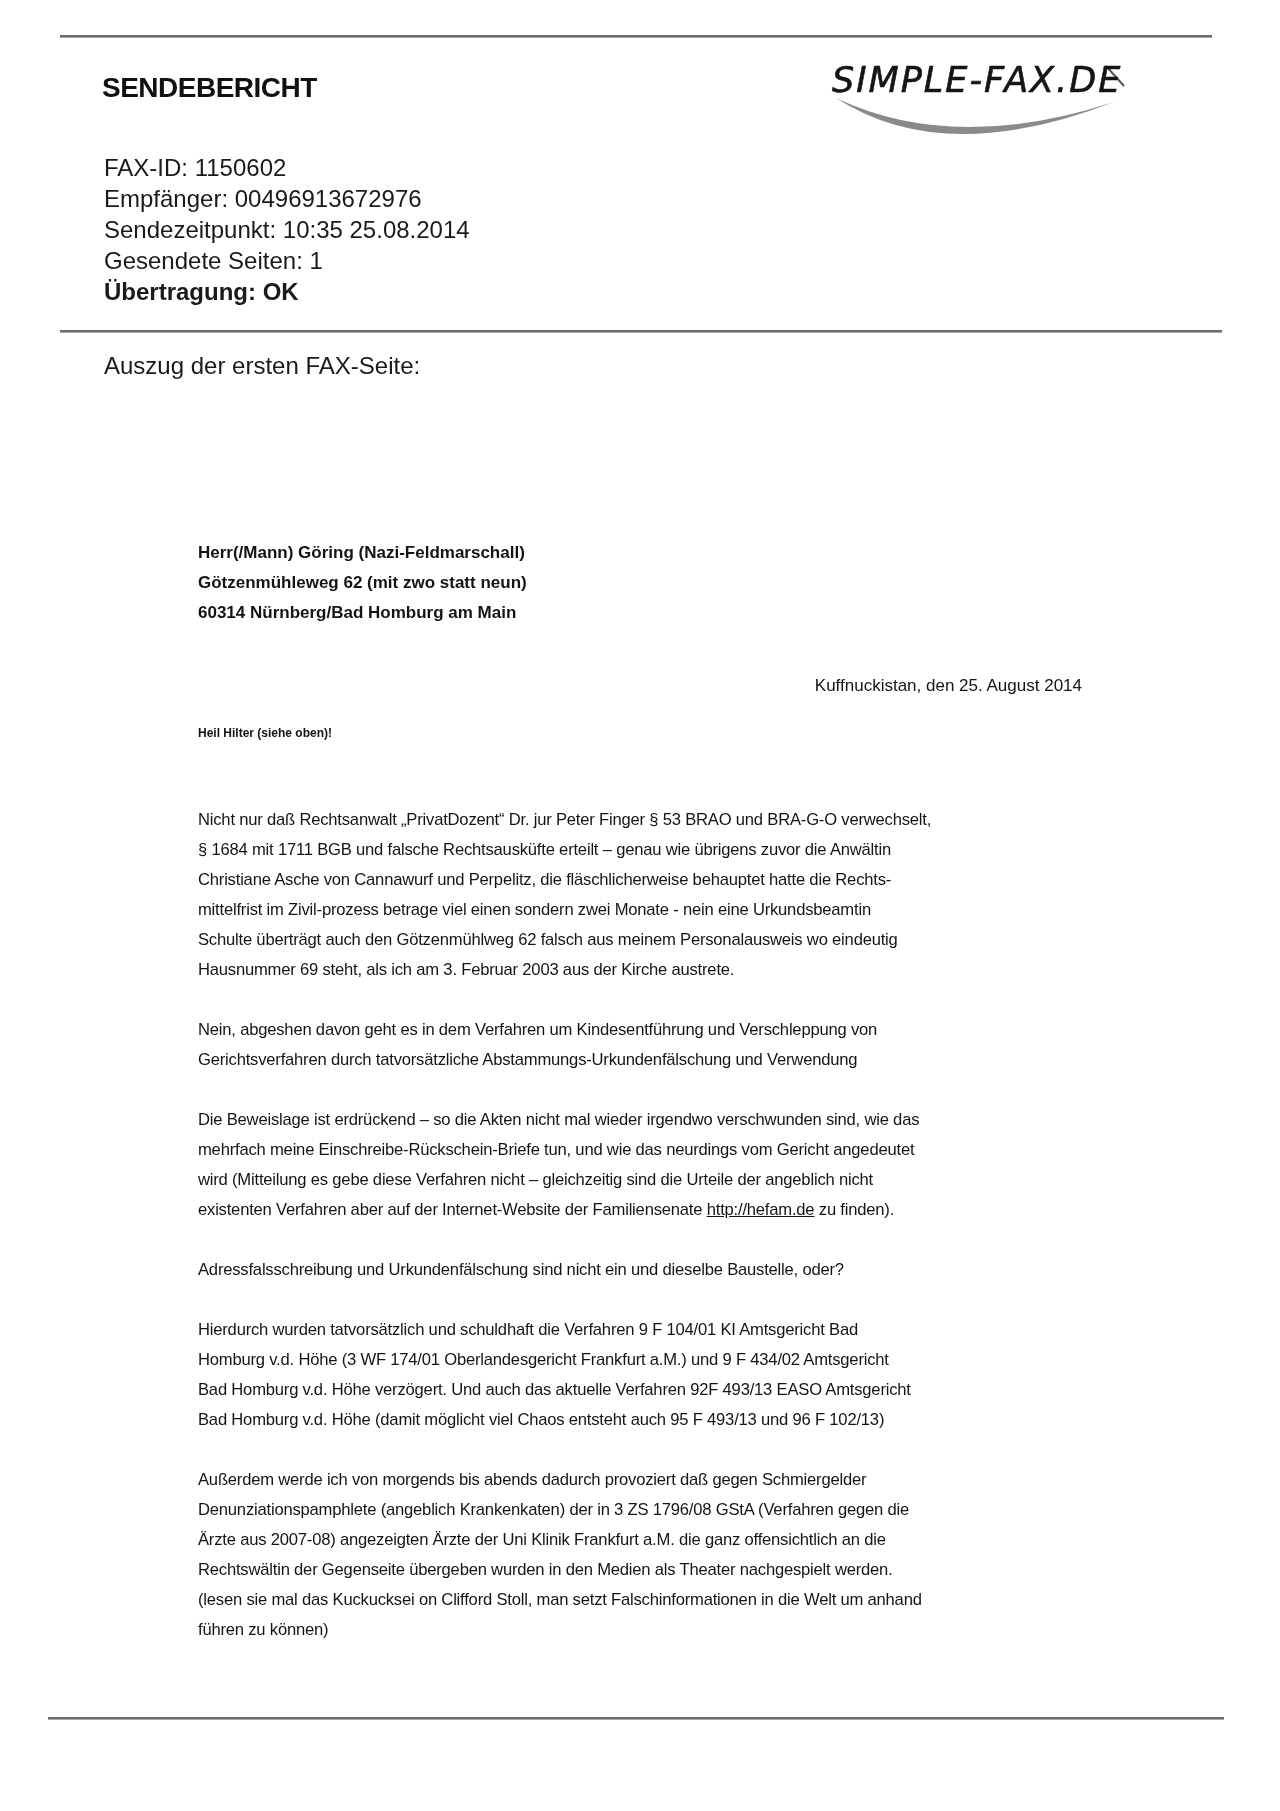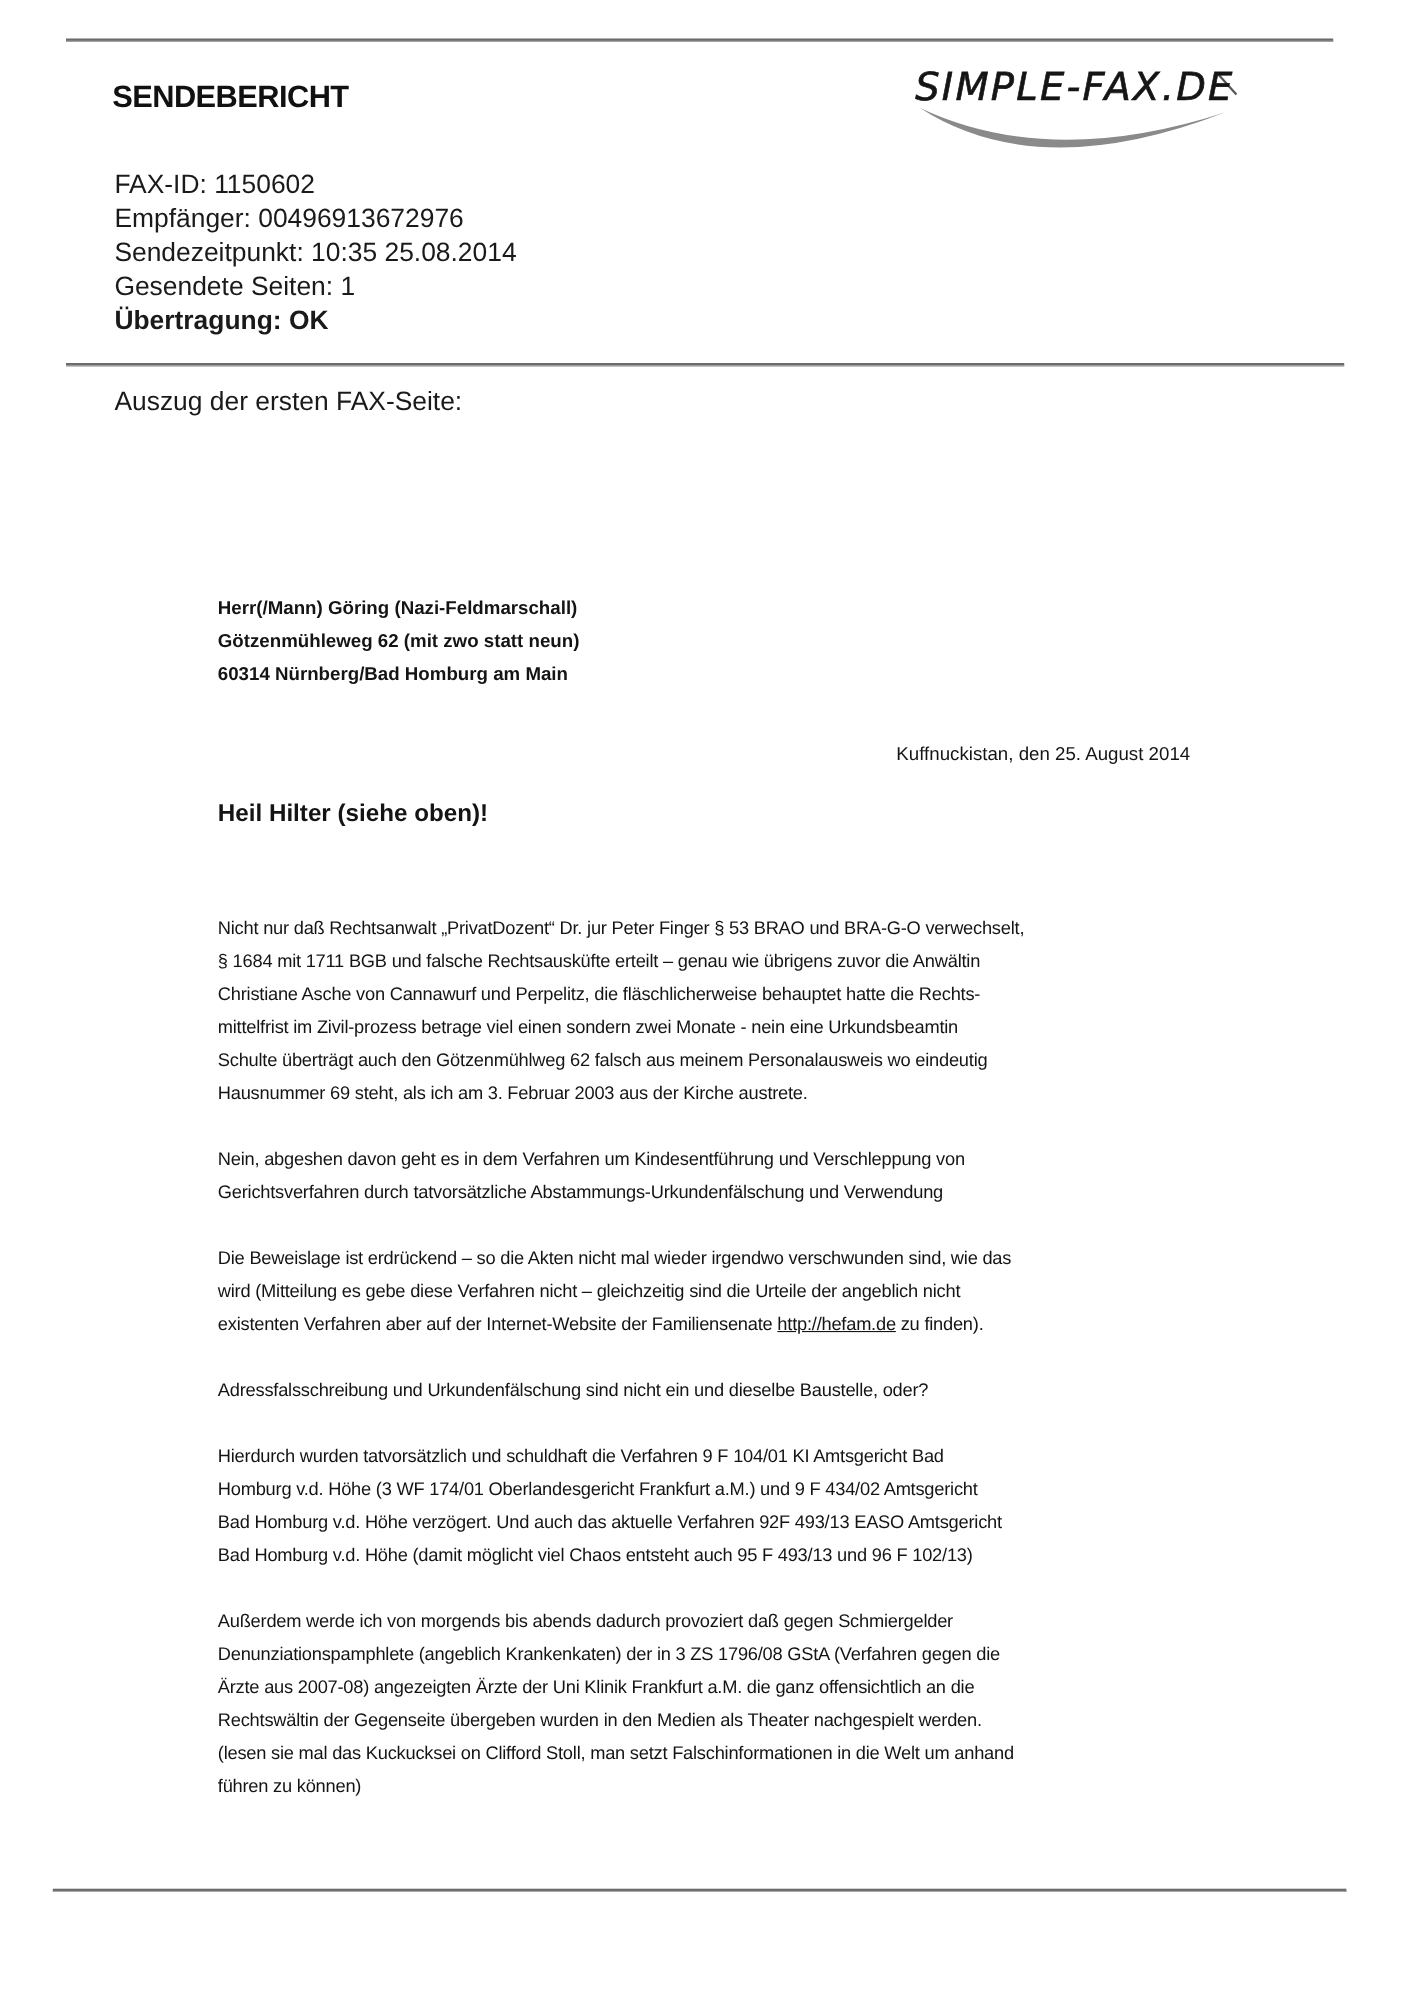--- a/index.html
+++ b/index.html
@@ -89,30 +89,29 @@
   .date-line {
     position: absolute;
     top: 676px;
     right: 198px;
     font-size: 17px;
     color: #141414;
     white-space: nowrap;
   }
   .salutation {
     top: 726px;
-    font-size: 22px;
+    font-size: 12px;
     font-weight: bold;
   }
   .body-text {
     top: 805px;
     width: 900px;
     font-size: 16.6px;
     line-height: 30px;
     letter-spacing: -0.2px;
-    margin-top: 24px;
   }
   .body-text p {
     margin: 0 0 30px 0;
   }
   .body-text .line { display: block; white-space: nowrap; }
   .body-text a {
     color: #141414;
     text-decoration: underline;
   }
 </style>
@@ -161,20 +160,21 @@
     <span class="line">mittelfrist im Zivil-prozess betrage viel einen sondern zwei Monate - nein eine Urkundsbeamtin</span>
     <span class="line">Schulte überträgt auch den Götzenmühlweg 62 falsch aus meinem Personalausweis wo eindeutig</span>
     <span class="line">Hausnummer 69 steht, als ich am 3. Februar 2003 aus der Kirche austrete.</span>
   </p>
   <p>
     <span class="line">Nein, abgeshen davon geht es in dem Verfahren um Kindesentführung und Verschleppung von</span>
     <span class="line">Gerichtsverfahren durch tatvorsätzliche Abstammungs-Urkundenfälschung und Verwendung</span>
   </p>
   <p>
     <span class="line">Die Beweislage ist erdrückend – so die Akten nicht mal wieder irgendwo verschwunden sind, wie das</span>
+    <span class="line">mehrfach meine Einschreibe-Rückschein-Briefe tun, und wie das neurdings vom Gericht angedeutet</span>
     <span class="line">wird (Mitteilung es gebe diese Verfahren nicht – gleichzeitig sind die Urteile der angeblich nicht</span>
     <span class="line"><span>existenten Verfahren aber auf der Internet-Website der Familiensenate </span><a>http://hefam.de</a><span> zu finden).</span></span>
   </p>
   <p>
     <span class="line">Adressfalsschreibung und Urkundenfälschung sind nicht ein und dieselbe Baustelle, oder?</span>
   </p>
   <p>
     <span class="line">Hierdurch wurden tatvorsätzlich und schuldhaft  die Verfahren 9 F 104/01 KI Amtsgericht Bad</span>
     <span class="line">Homburg v.d. Höhe (3 WF 174/01 Oberlandesgericht Frankfurt a.M.) und 9 F 434/02 Amtsgericht</span>
     <span class="line">Bad Homburg v.d. Höhe verzögert. Und auch das aktuelle Verfahren 92F 493/13 EASO Amtsgericht</span>

